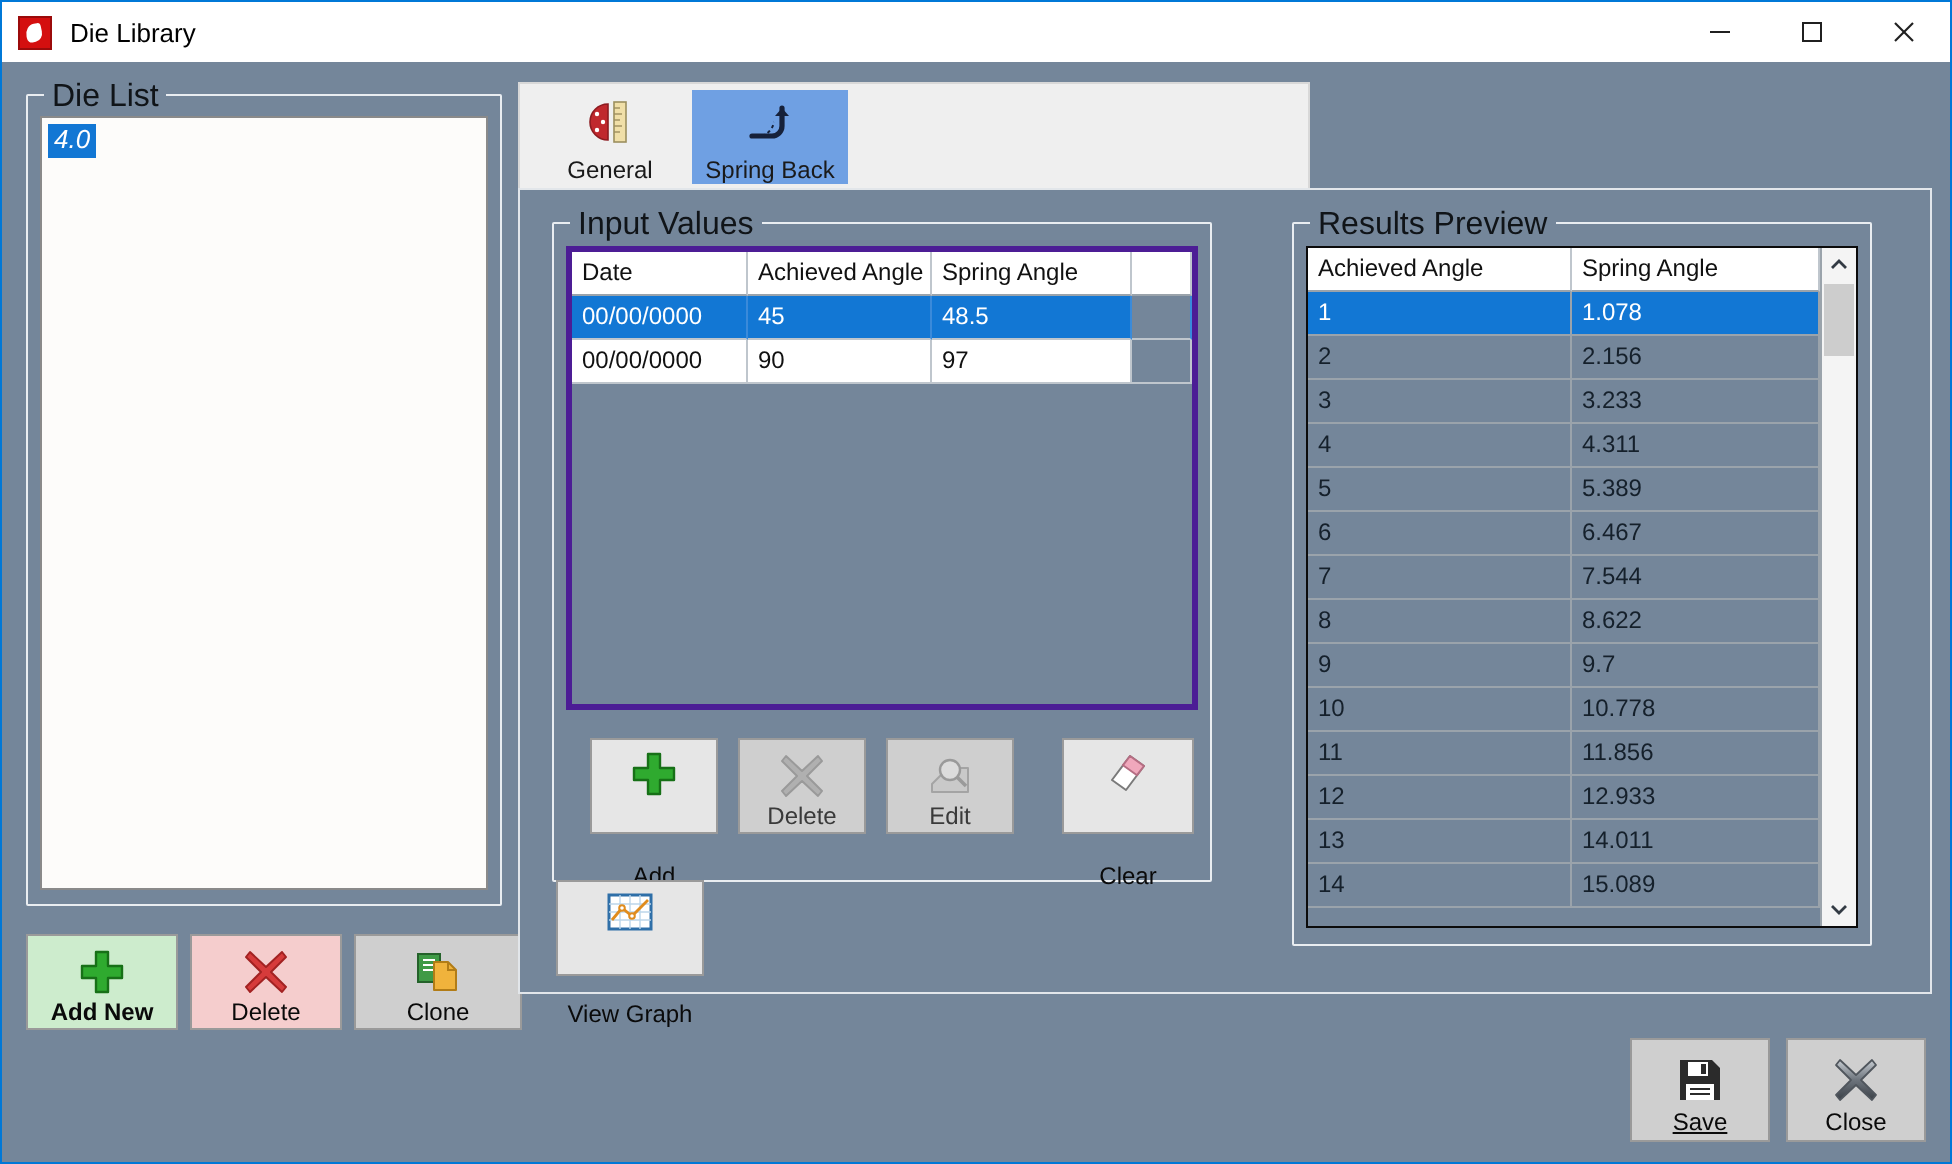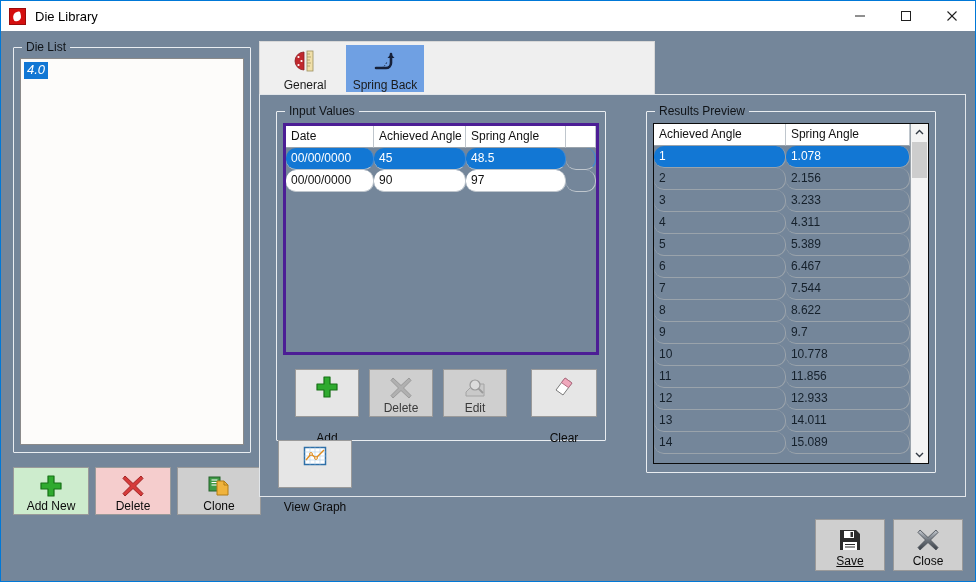--- a/index.html
+++ b/index.html
@@ -83,21 +83,21 @@
     box-sizing: border-box;
     border: 1px solid #e9edf1;
     border-radius: 1px;
   }
   .group > .grouplabel {
     position: absolute;
     top: -8px;
     left: 8px;
     background: #74869a;
     padding: 0 4px;
-    font-size: 12px;
+    font-size: 16px;
     color: #101418;
     white-space: nowrap;
   }
 
   
   #die-list-group { left: 12px; top: 46px; width: 238px; height: 406px; }
   .listbox {
     position: absolute;
     left: 6px; top: 10px;
     right: 6px; bottom: 7px;
@@ -128,21 +128,21 @@
     flex-direction: column;
     align-items: center;
     justify-content: flex-start;
     padding-top: 5px;
     font-size: 12px;
     color: #0a0a0a;
     user-select: none;
   }
   .btn .ico { height: 26px; display: flex; align-items: center; justify-content: center; }
   .btn .lbl { line-height: 13px; margin-top: 1px; }
-  .btn.green { background: #cdeccd; }
+  .btn.green { background: #cdeccd; font-weight: bold; }
   .btn.red   { background: #f5cdcd; }
   .btn.gray  { background: #cfcfcf; }
   .btn.light { background: #e6e6e6; gap: 32px; }
   .btn.disabled .lbl { color: #3a3a3a; }
 
   #btn-add-new { left: 12px;  top: 466px; width: 76px; height: 48px; }
   #btn-delete-die { left: 94px; top: 466px; width: 76px; height: 48px; }
   #btn-clone   { left: 176px; top: 466px; width: 84px; height: 48px; }
 
   
@@ -205,21 +205,21 @@
     font-size: 12px;
     line-height: 15px;
     overflow: hidden;
     white-space: nowrap;
   }
   .grid-row.header .cell {
     background: #ffffff;
     color: #111111;
     border-bottom: 1px solid #9aa3ab;
   }
-  .grid-row.data .cell { background: #ffffff; color: #111111; border-radius: 10px; }
+  .grid-row.data .cell { background: #ffffff; color: #111111; }
   .grid-row.data.selected .cell { background: #1277d4; color: #ffffff; border-right-color:#3a8ada; }
   .grid-filler { background: #74869a; height: 100%; }
 
   
   .iv-c1 { width: 88px; }
   .iv-c2 { width: 92px; }
   .iv-c3 { width: 100px; }
 
   
   .rv-c1 { width: 134px; }

